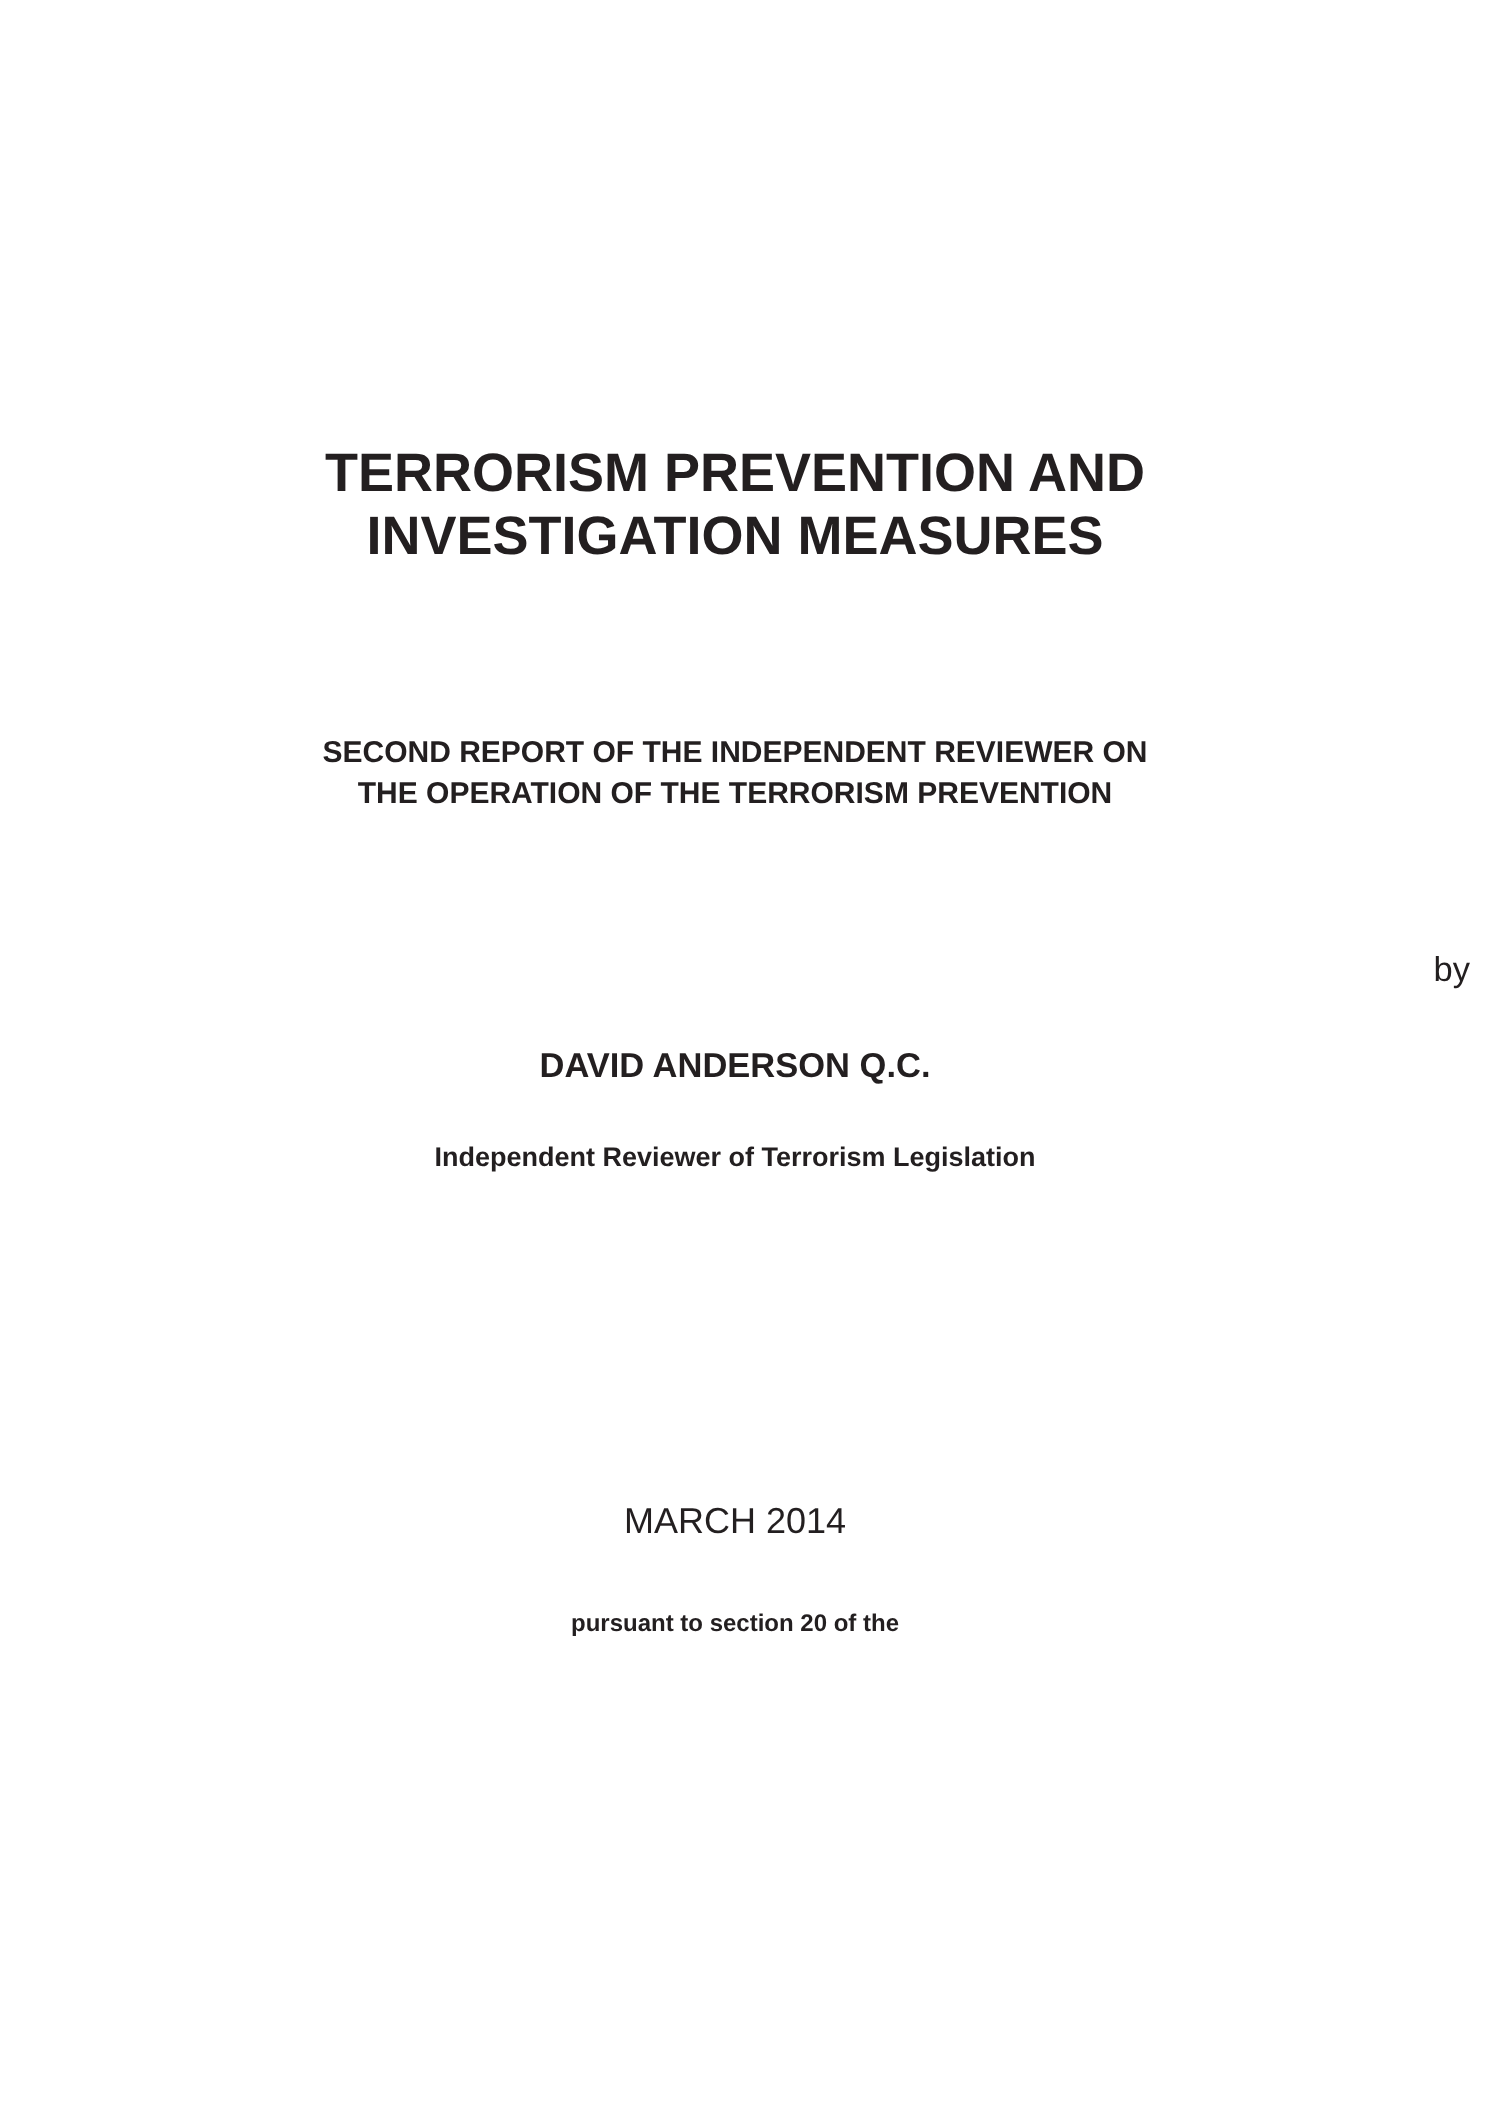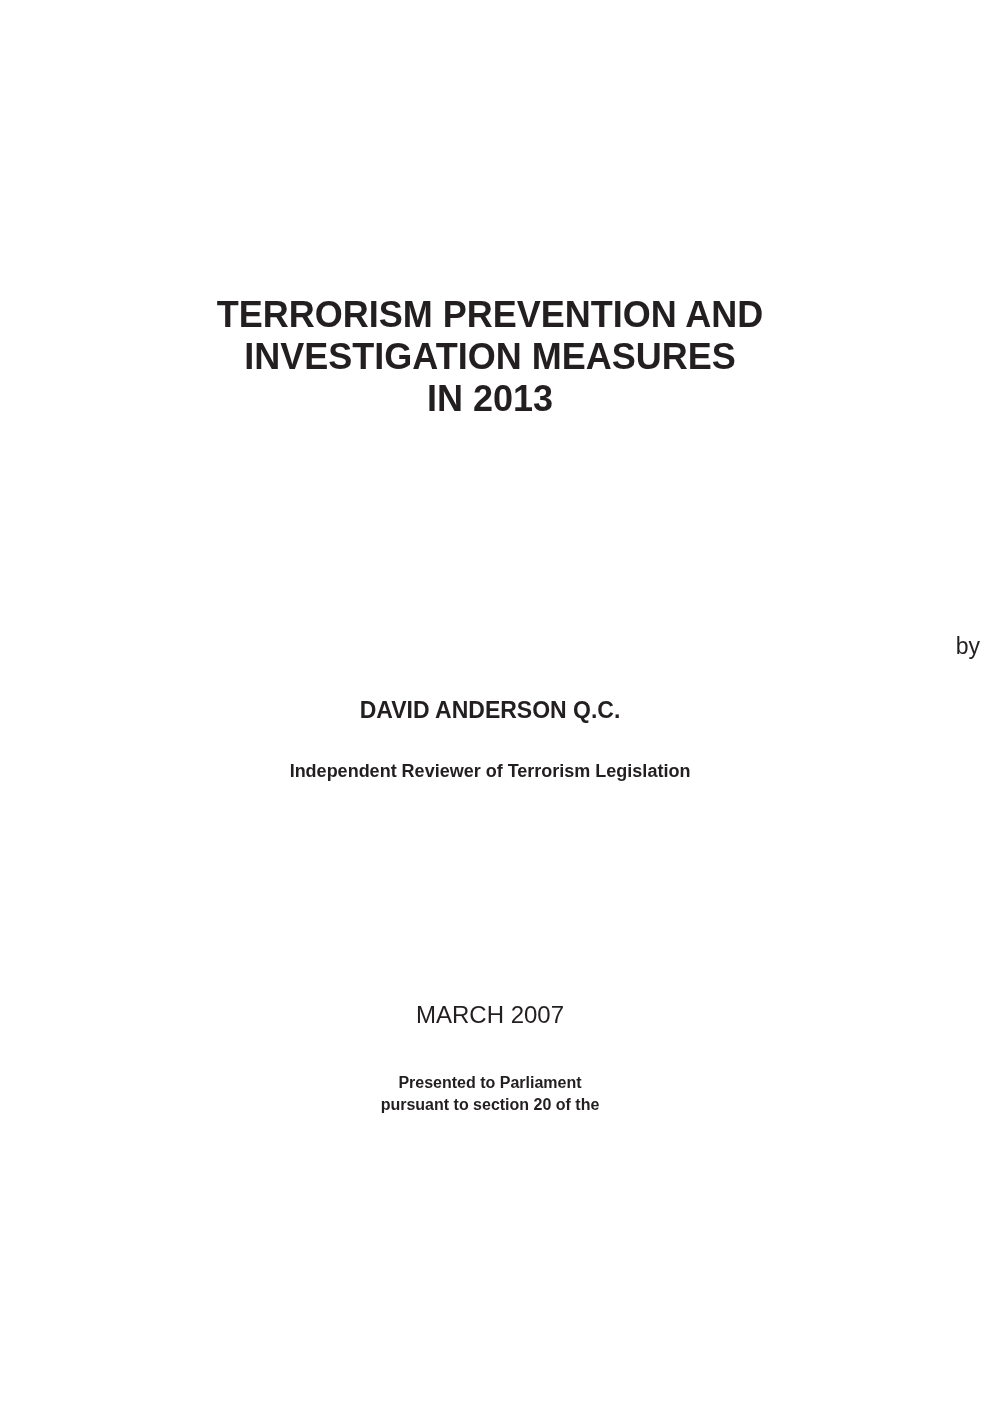--- a/index.html
+++ b/index.html
@@ -65,30 +65,30 @@
       line-height: 21.5px;
     }
     .line { display: block; }
   </style>
 </head>
 <body>
 
 <div class="block title">
   <span class="line">TERRORISM PREVENTION AND</span>
   <span class="line">INVESTIGATION MEASURES</span>
-  <span class="line">IN 2013</span>
 </div>
 
 <div class="block subtitle">
+  <span class="line">SECOND REPORT OF THE INDEPENDENT REVIEWER ON</span>
+  <span class="line">THE OPERATION OF THE TERRORISM PREVENTION</span>
 </div>
 
 <div class="block by">by</div>
 
 <div class="block author">DAVID ANDERSON Q.C.</div>
 
 <div class="block role">Independent Reviewer of Terrorism Legislation</div>
 
-<div class="block date">MARCH 2007</div>
+<div class="block date">MARCH 2014</div>
 
 <div class="block presented">
-  <span class="line">Presented to Parliament</span>
   <span class="line">pursuant to section 20 of the</span>
 </div>
 
 </body></html>

